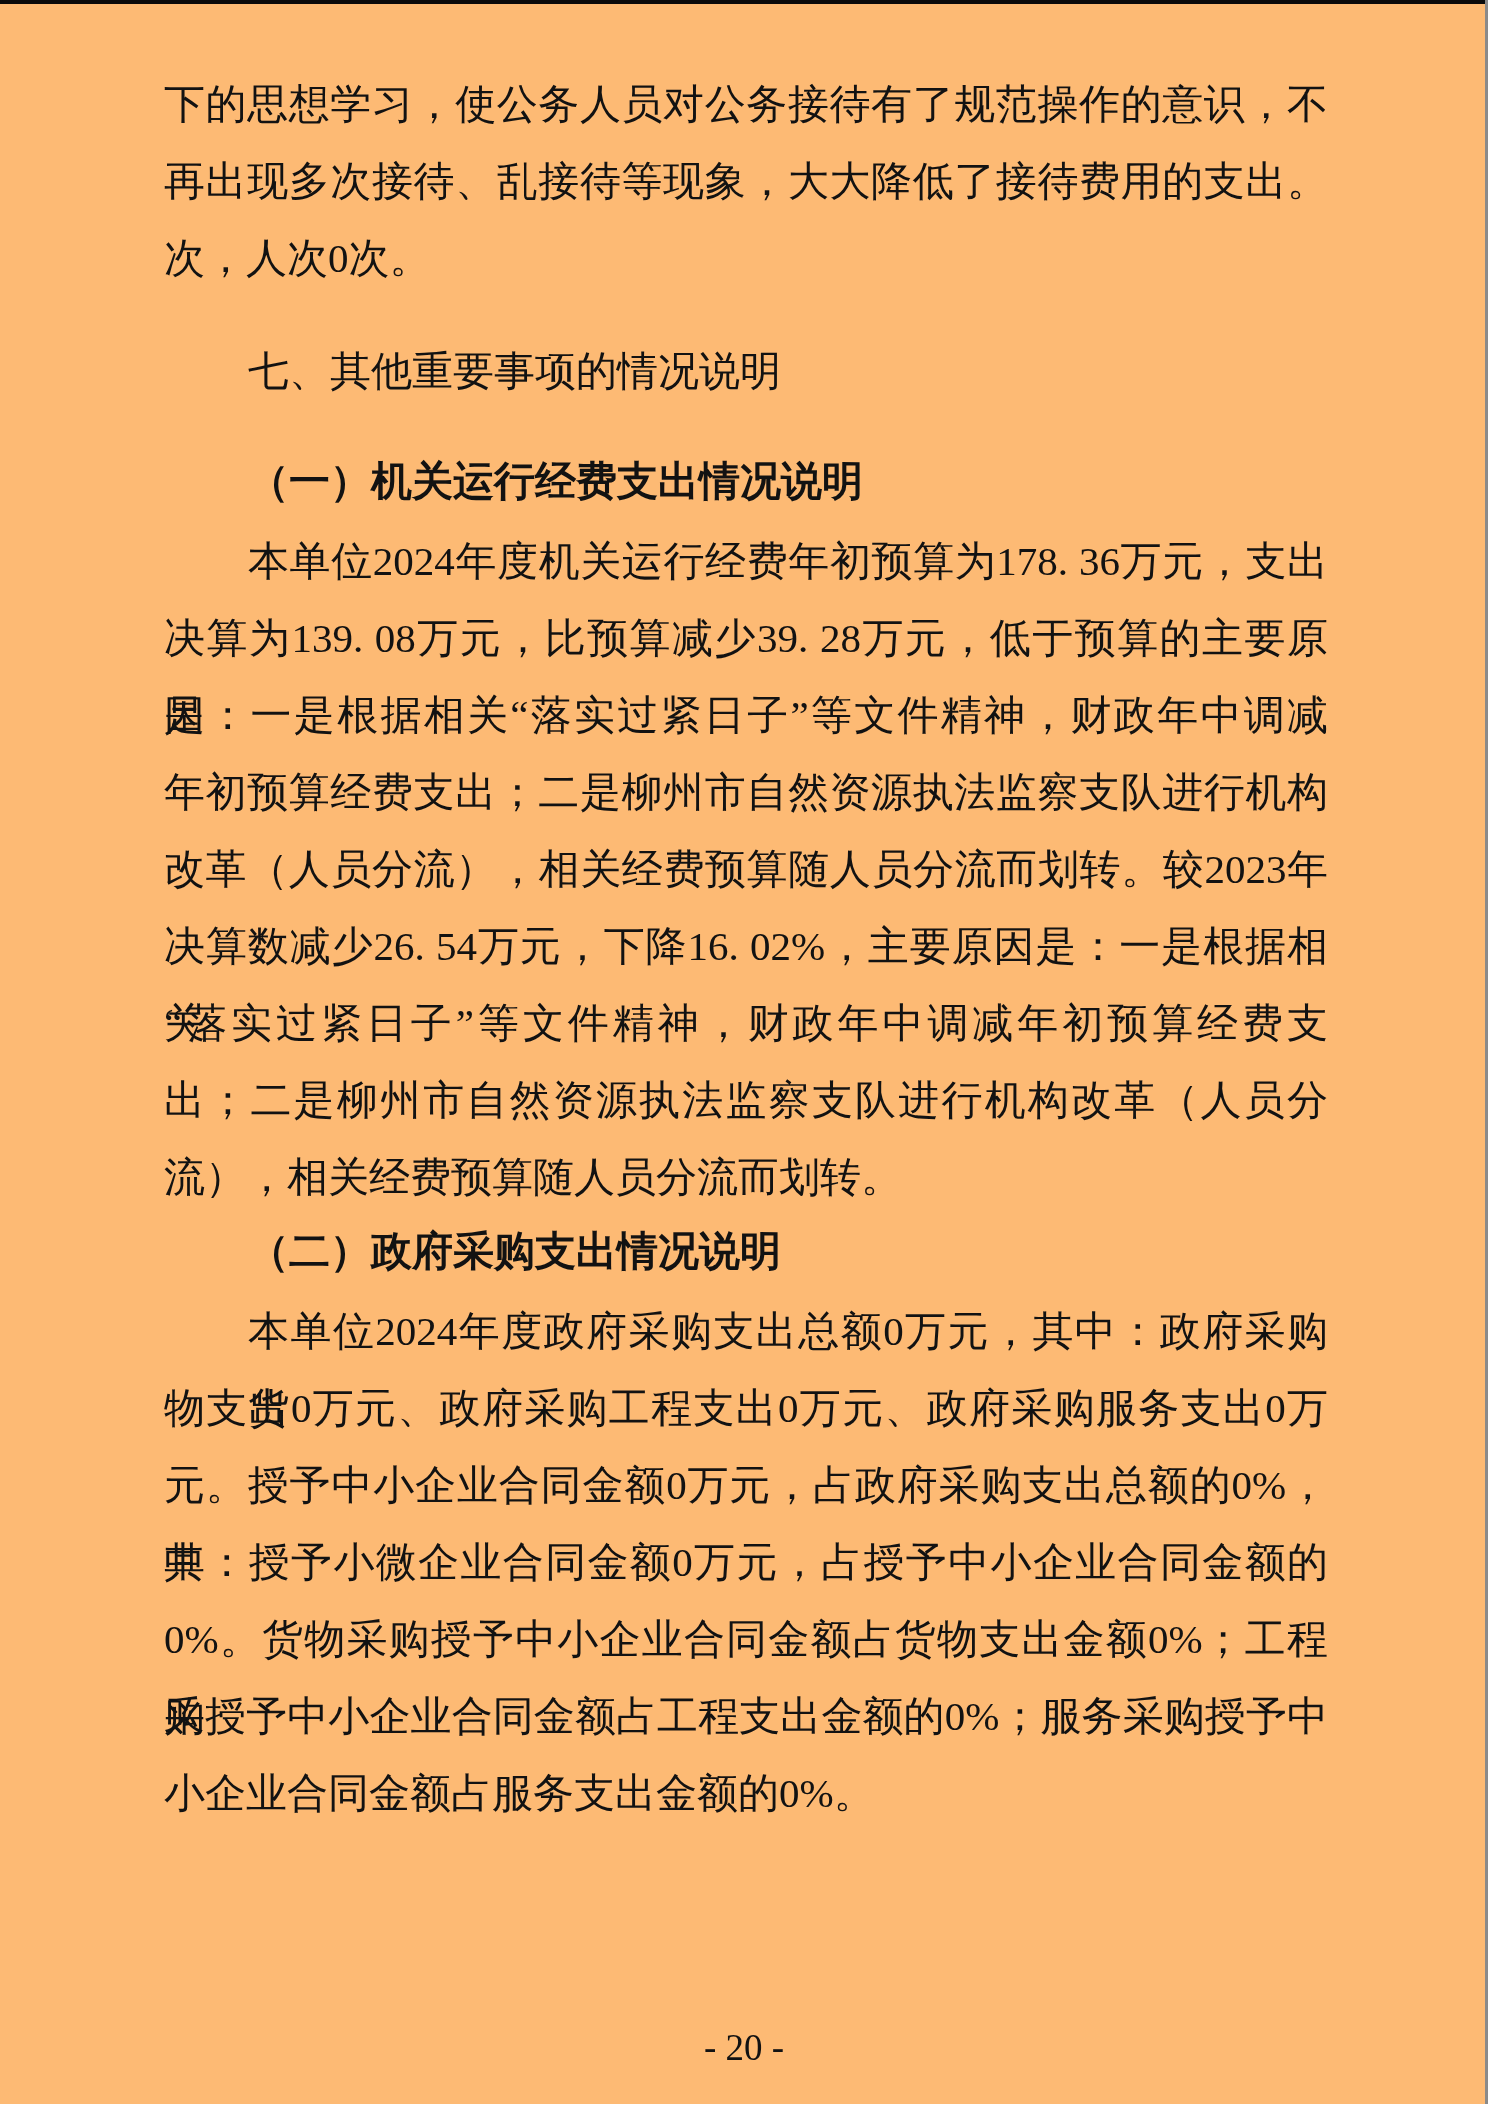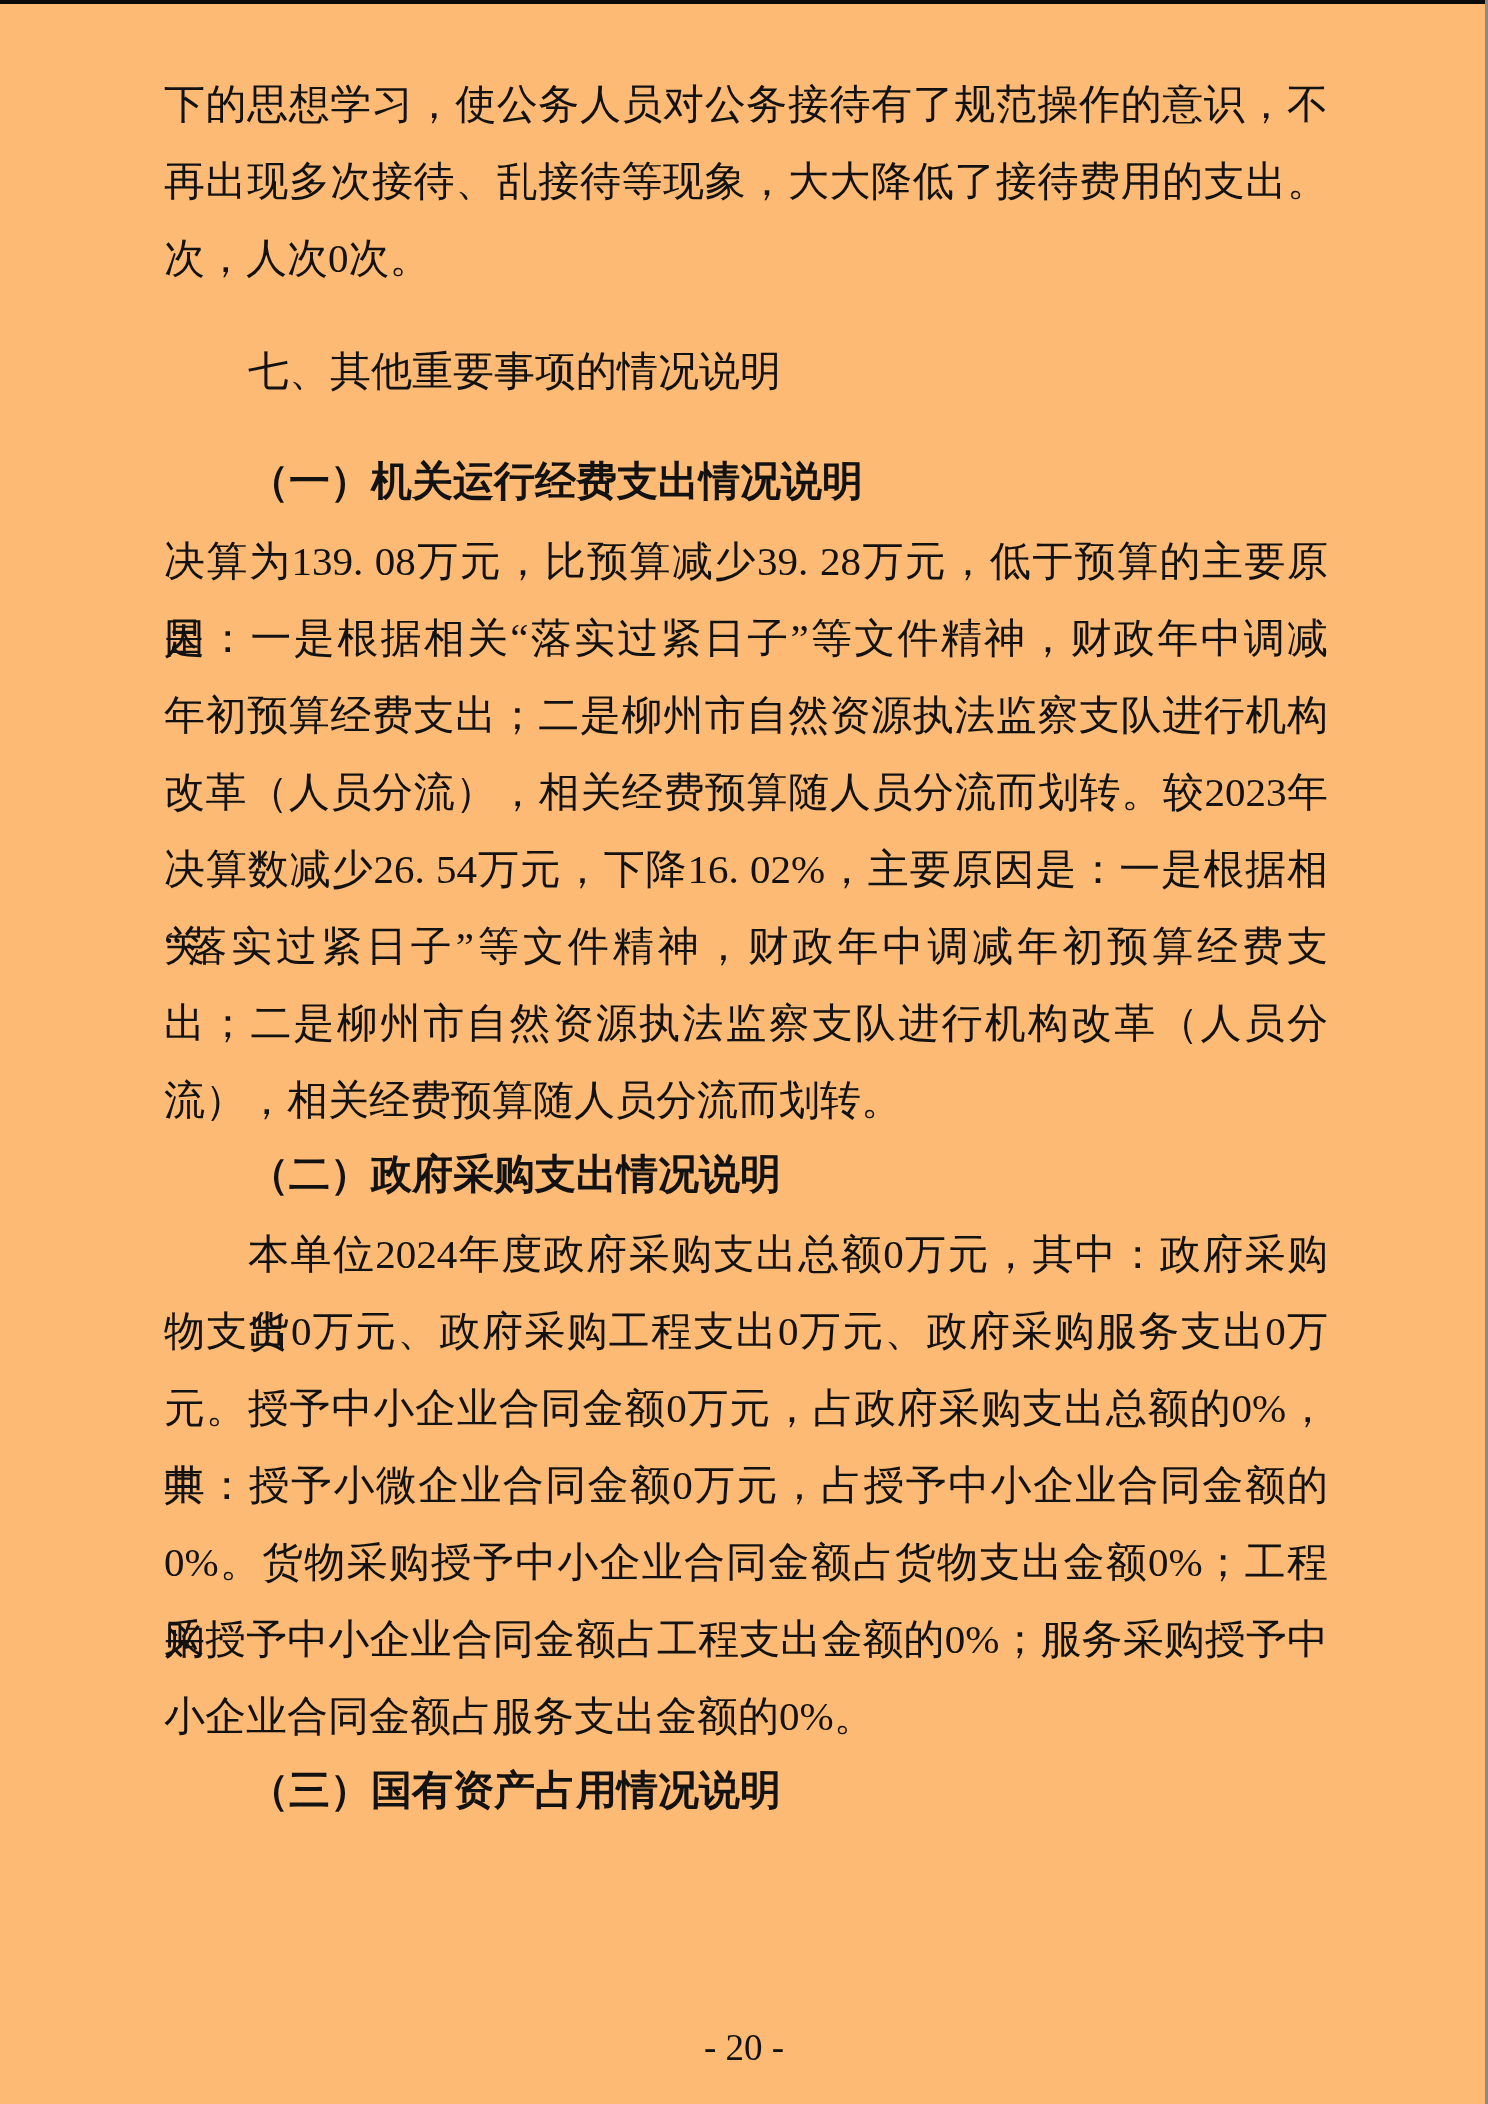--- a/index.html
+++ b/index.html
@@ -76,33 +76,33 @@
 <div class="page">
   <div class="scan-edge-top"></div>
   <div class="scan-edge-right"></div>
 
   <div class="text-block">
       <div class="line body fill">下的思想学习，使公务人员对公务接待有了规范操作的意识，不</div>
       <div class="line body fill">再出现多次接待、乱接待等现象，大大降低了接待费用的支出。</div>
       <div class="line body">次，人次0次。</div>
       <div class="line section-heading indent">七、其他重要事项的情况说明</div>
       <div class="line sub-heading indent">（一）机关运行经费支出情况说明</div>
+      <div class="line body fill indent">本单位2024年度机关运行经费年初预算为178. 36万元，支出</div>
       <div class="line body fill">决算为139. 08万元，比预算减少39. 28万元，低于预算的主要原因</div>
       <div class="line body fill">是：一是根据相关“落实过紧日子”等文件精神，财政年中调减</div>
       <div class="line body fill">年初预算经费支出；二是柳州市自然资源执法监察支队进行机构</div>
       <div class="line body fill">改革（人员分流），相关经费预算随人员分流而划转。较2023年</div>
       <div class="line body fill">决算数减少26. 54万元，下降16. 02%，主要原因是：一是根据相关</div>
       <div class="line body fill">“落实过紧日子”等文件精神，财政年中调减年初预算经费支</div>
       <div class="line body fill">出；二是柳州市自然资源执法监察支队进行机构改革（人员分</div>
       <div class="line body">流），相关经费预算随人员分流而划转。</div>
       <div class="line sub-heading indent">（二）政府采购支出情况说明</div>
       <div class="line body fill indent">本单位2024年度政府采购支出总额0万元，其中：政府采购货</div>
       <div class="line body fill">物支出0万元、政府采购工程支出0万元、政府采购服务支出0万</div>
       <div class="line body fill">元。授予中小企业合同金额0万元，占政府采购支出总额的0%，其</div>
       <div class="line body fill">中：授予小微企业合同金额0万元，占授予中小企业合同金额的</div>
       <div class="line body fill">0%。货物采购授予中小企业合同金额占货物支出金额0%；工程采</div>
       <div class="line body fill">购授予中小企业合同金额占工程支出金额的0%；服务采购授予中</div>
       <div class="line body">小企业合同金额占服务支出金额的0%。</div>
-      <div class="line sub-heading indent">（三）国有资产占用情况说明</div>
     </div>
 
   <div class="footer">- 20 -</div>
 </div>
 
 </body></html>

